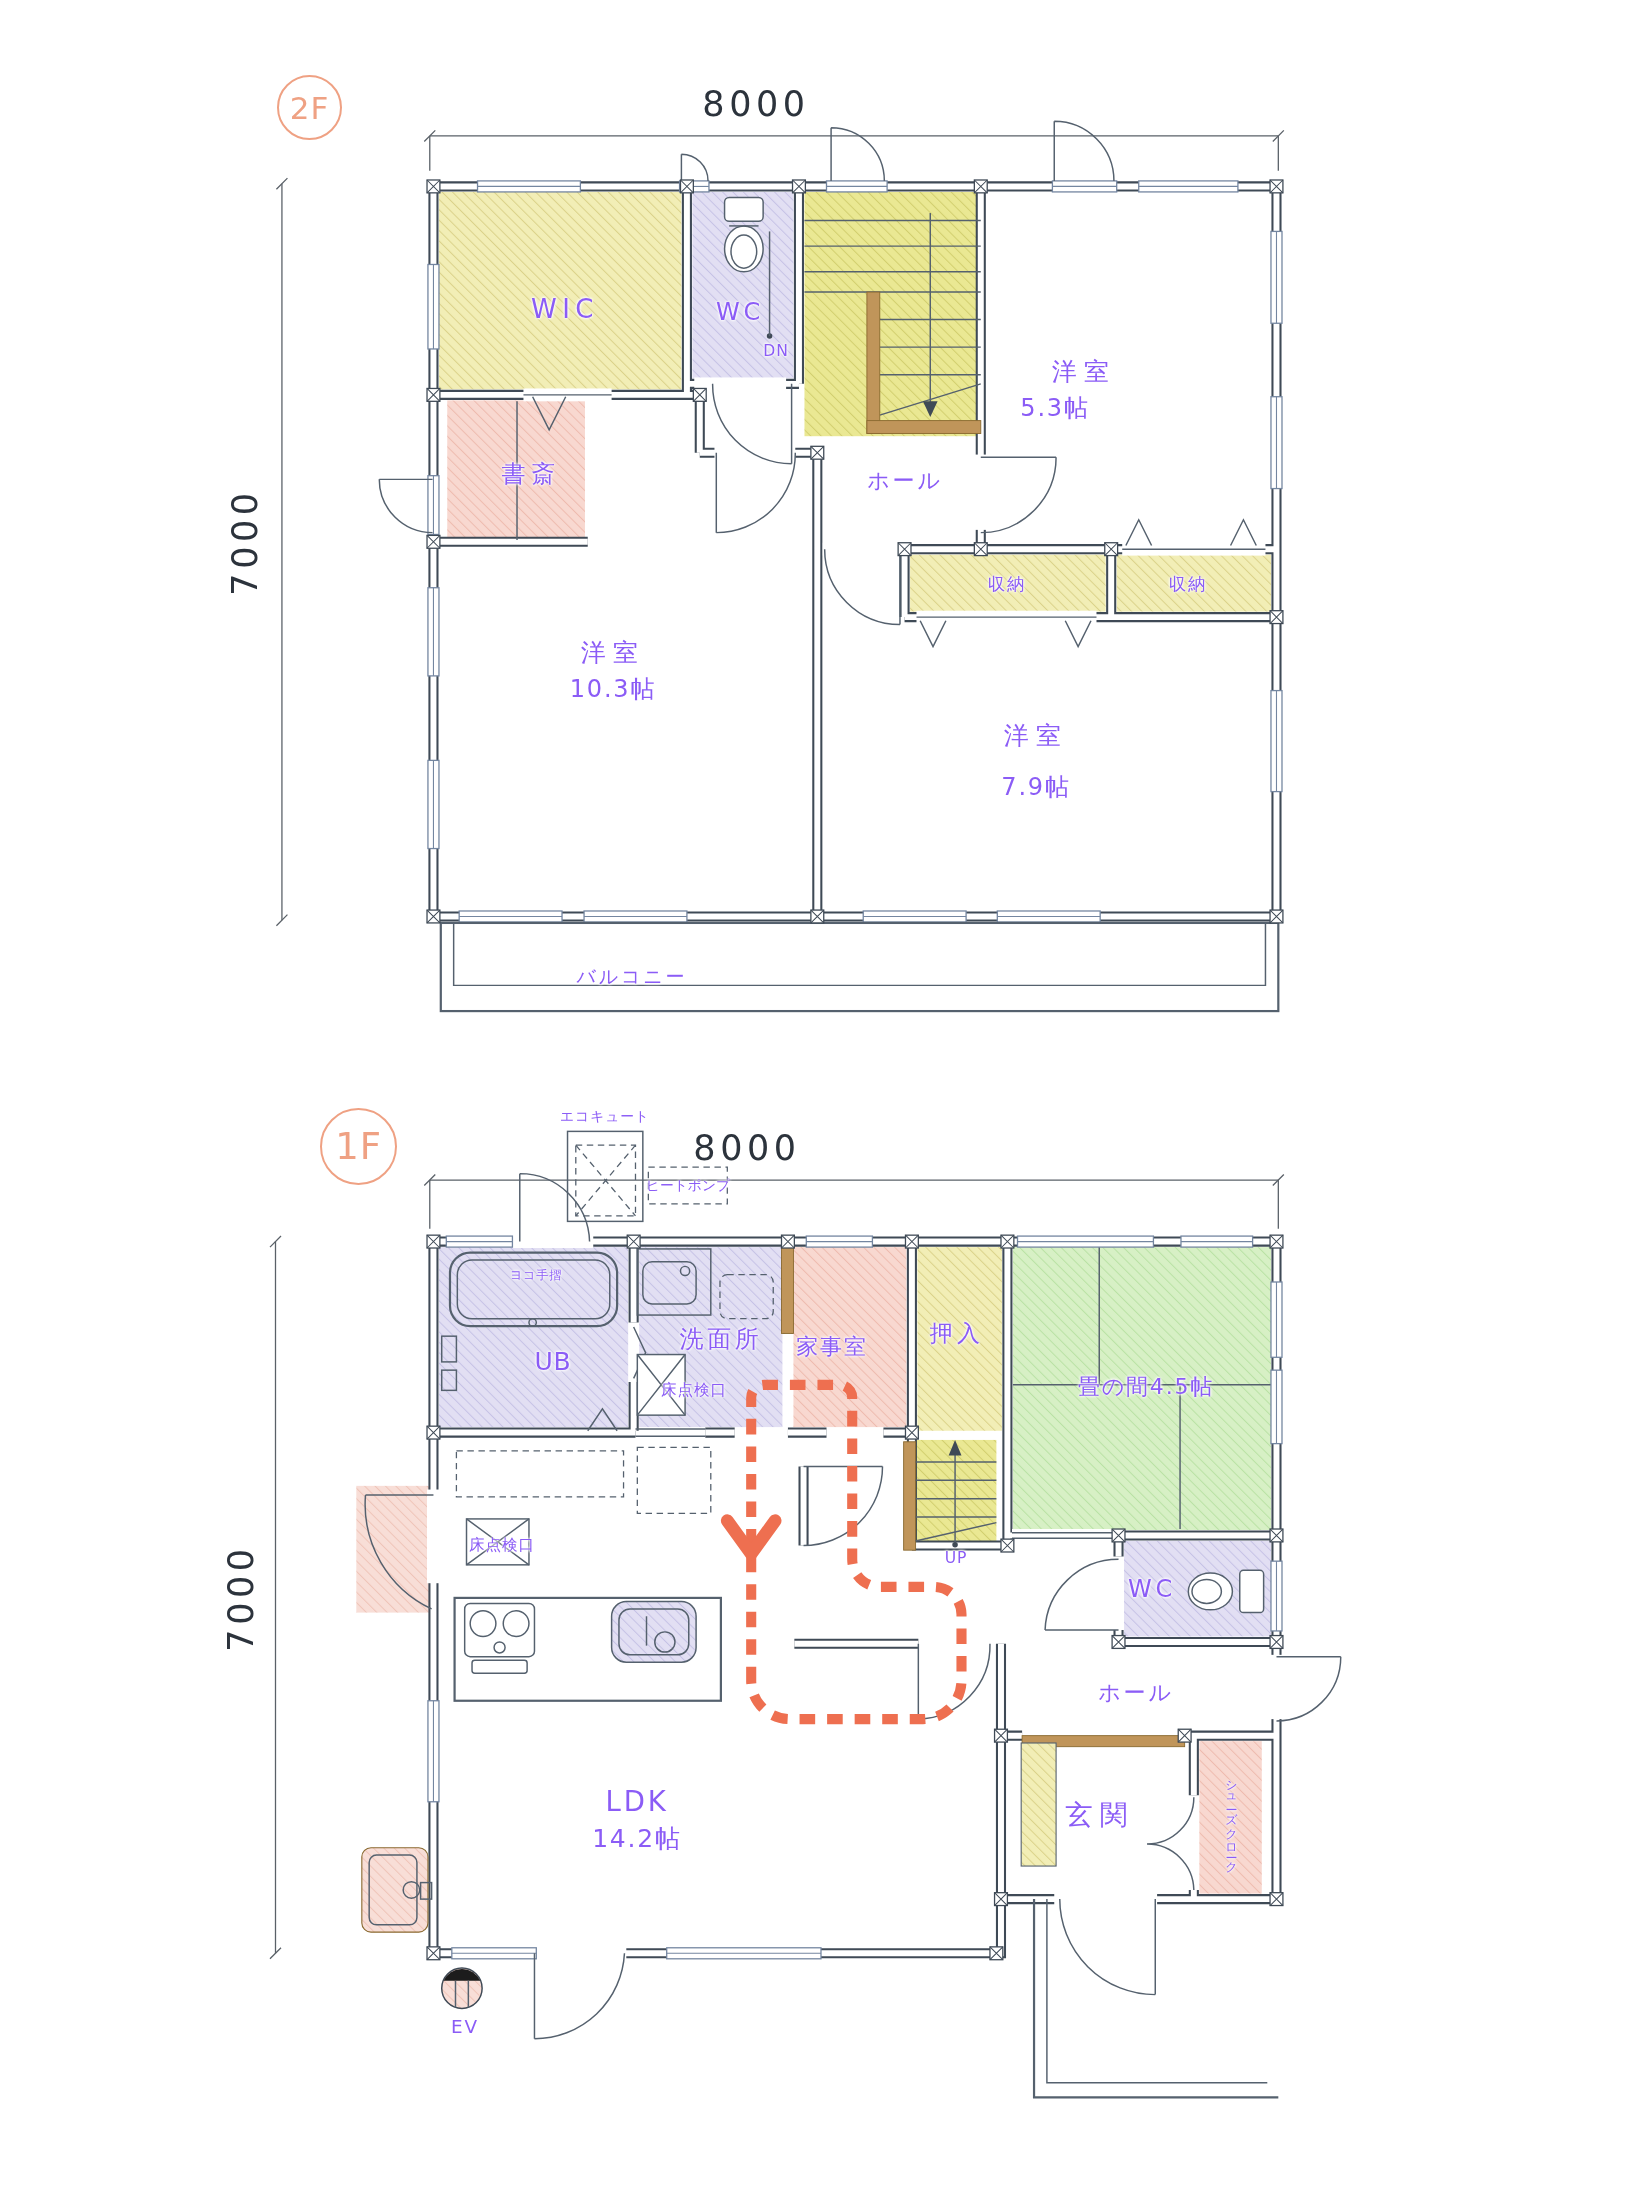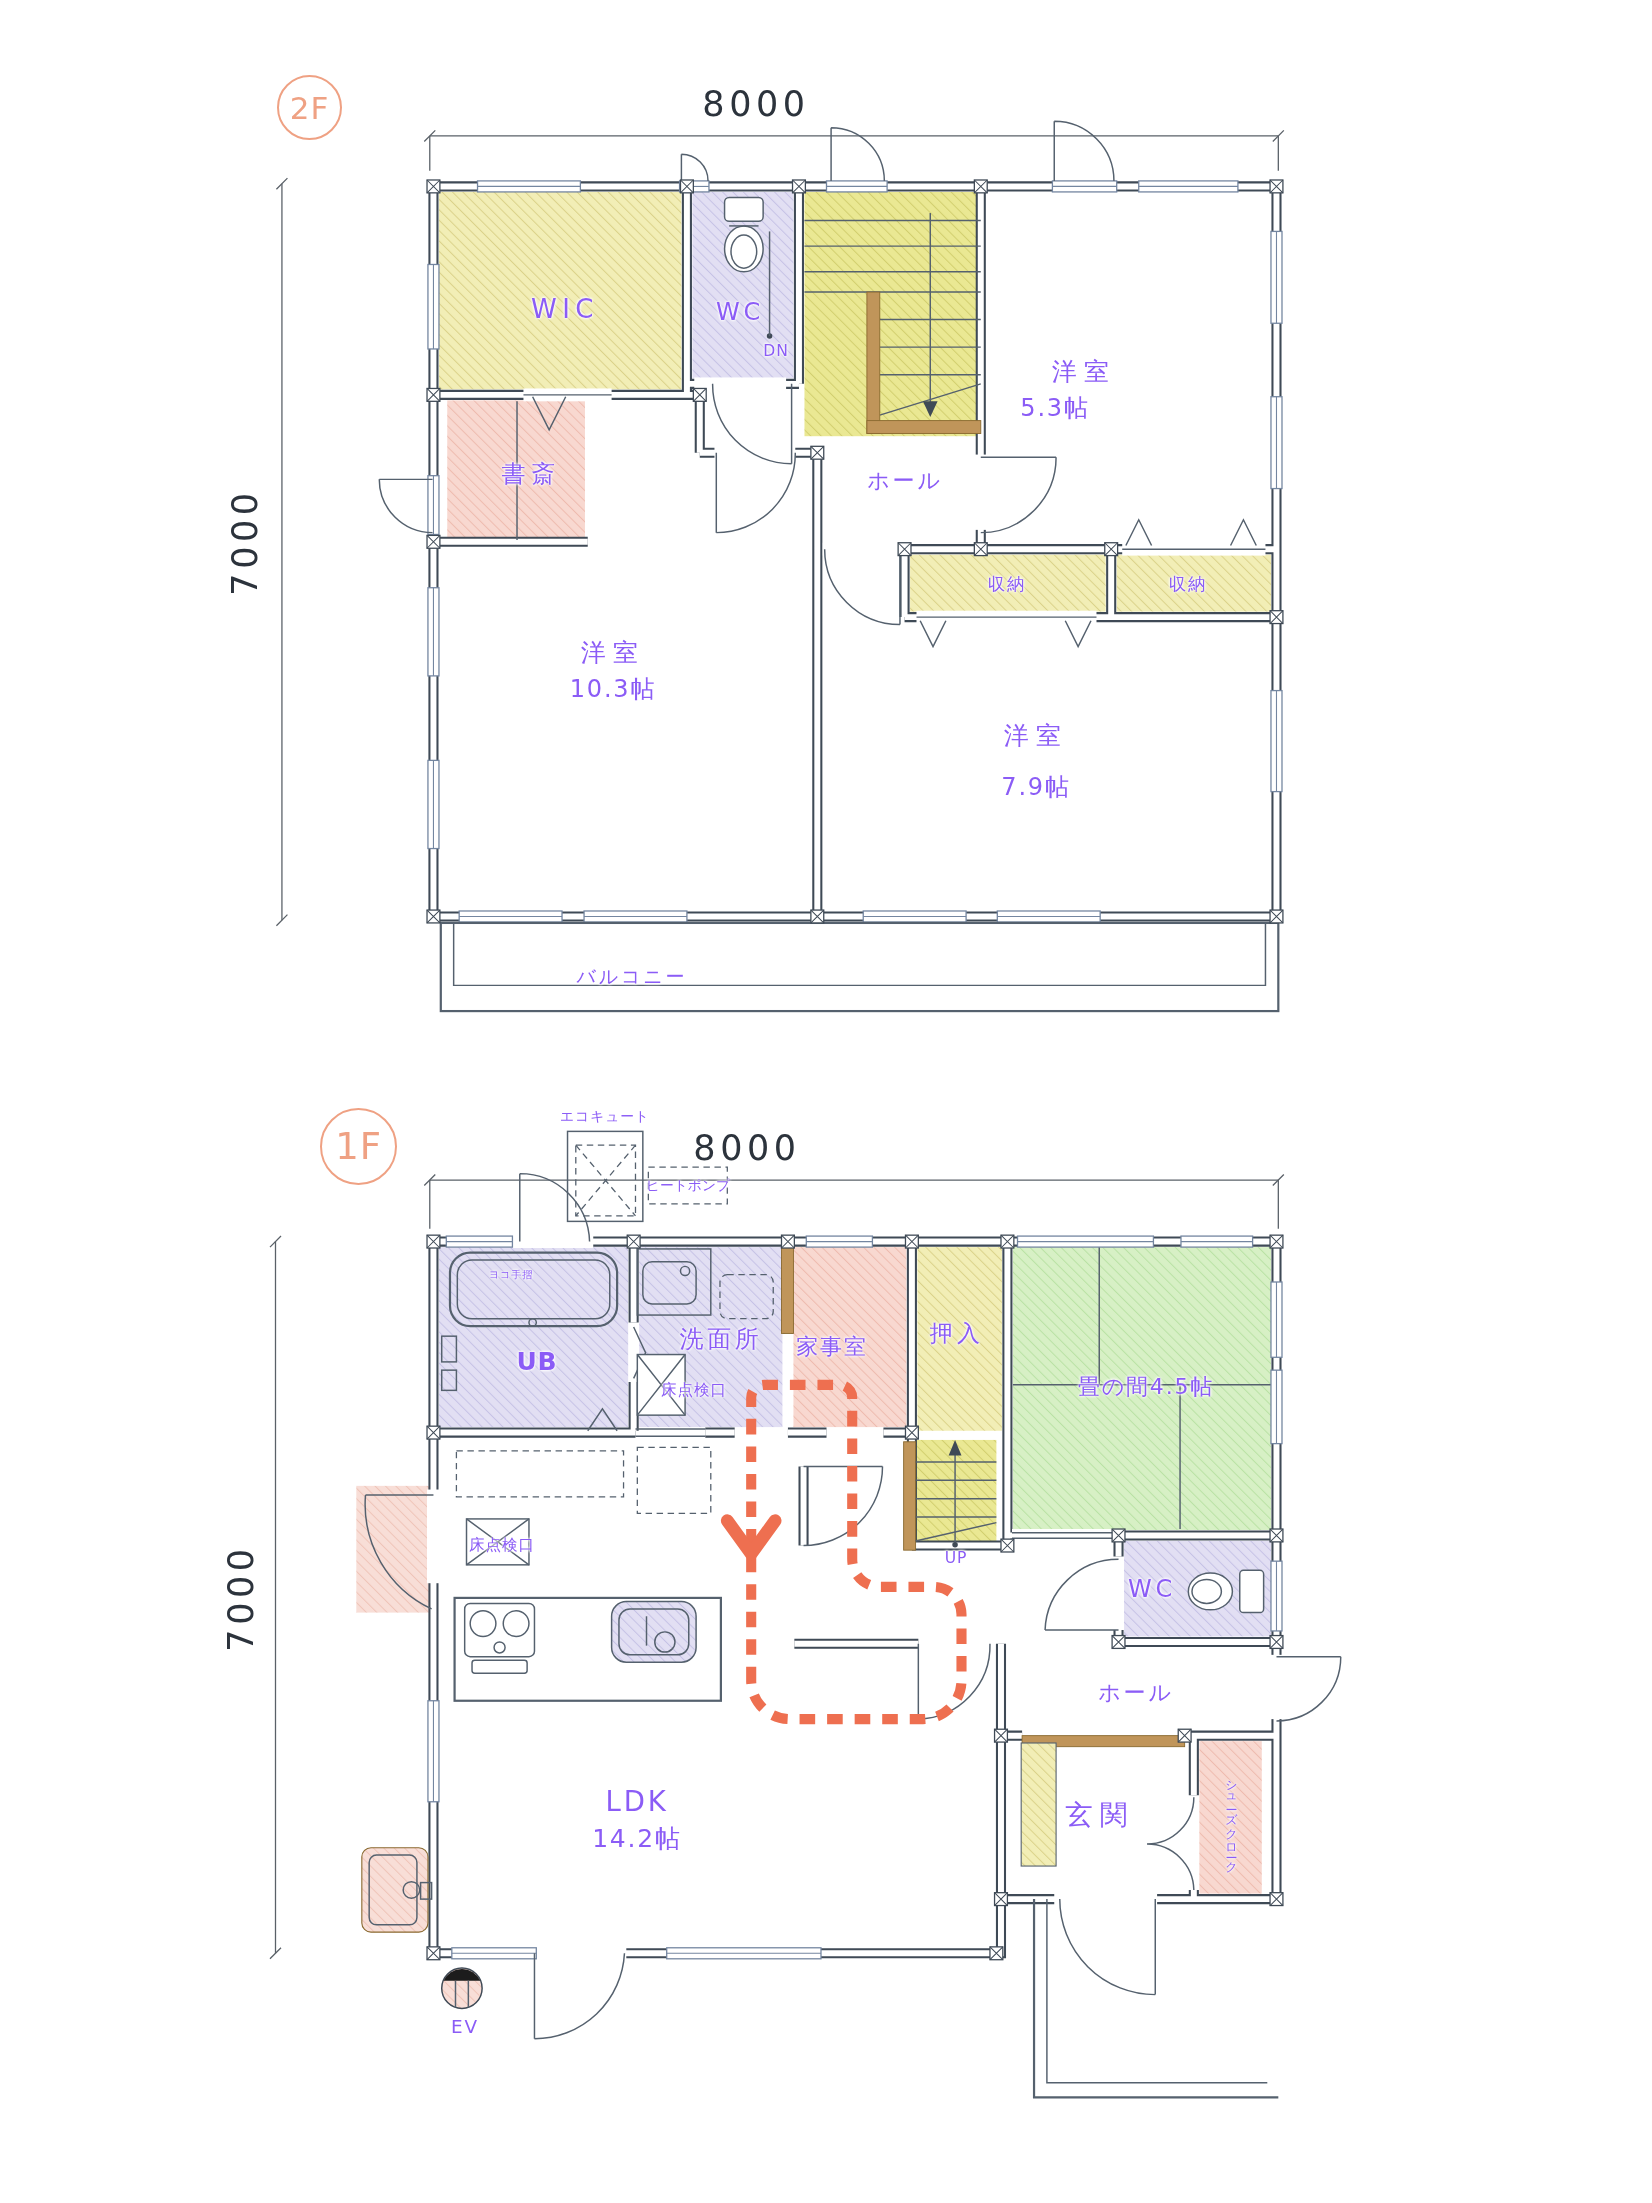--- a/index.html
+++ b/index.html
@@ -391,22 +391,22 @@
 <div class="lbl" style="left:1188px;top:584px;font-size:17.4px;letter-spacing:1.8px;">収納</div>
 <div class="lbl" style="left:1036px;top:735px;font-size:25px;letter-spacing:7.3px;">洋室</div>
 <div class="lbl" style="left:1036px;top:772px;font-size:24px;letter-spacing:1.8px;margin-top:15px;">7.9帖</div>
 <div class="lbl" style="left:632px;top:961px;font-size:19px;letter-spacing:2.8px;margin-top:16px;">バルコニー</div>
 
 <div class="badge" style="left:320px;top:1108px;width:73px;height:73px;font-size:37px;">1F</div>
 <div class="lbl" style="left:605px;top:1117px;font-size:13.8px;letter-spacing:0.9px;">エコキュート</div>
 <div class="lbl dimtxt" style="left:747px;top:1148px;font-size:35px;">8000</div>
 <div class="lbl" style="left:688px;top:1186px;font-size:13.8px;letter-spacing:0px;">ヒートポンプ</div>
 <div class="lbl dimtxt rot" style="left:241px;top:1598px;font-size:35px;">7000</div>
-<div class="lbl" style="left:511px;top:1275px;font-size:10px;letter-spacing:0.9px;">ヨコ手摺</div>
-<div class="lbl" style="left:537px;top:1361px;font-size:25px;letter-spacing:0.9px;font-weight:bold;">UB</div>
+<div class="lbl" style="left:536px;top:1275px;font-size:12px;letter-spacing:0.9px;">ヨコ手摺</div>
+<div class="lbl" style="left:553px;top:1361px;font-size:25px;letter-spacing:0.9px;">UB</div>
 <div class="lbl" style="left:711px;top:1339px;font-size:24px;letter-spacing:3.7px;margin-left:10px;">洗面所</div>
 <div class="lbl" style="left:694px;top:1390px;font-size:15.6px;letter-spacing:0.9px;">床点検口</div>
 <div class="lbl" style="left:832px;top:1347px;font-size:22px;letter-spacing:1.8px;font-family:Liberation Serif, serif;">家事室</div>
 <div class="lbl" style="left:957px;top:1333px;font-size:23px;letter-spacing:4.6px;">押入</div>
 <div class="lbl" style="left:1146px;top:1387px;font-size:22px;letter-spacing:1.8px;">畳の間4.5帖</div>
 <div class="lbl" style="left:956px;top:1558px;font-size:15.6px;letter-spacing:0.9px;">UP</div>
 <div class="lbl" style="left:1152px;top:1589px;font-size:24px;letter-spacing:3.7px;">WC</div>
 <div class="lbl" style="left:1136px;top:1693px;font-size:22px;">ホール</div>
 <div class="lbl" style="left:502px;top:1545px;font-size:15.6px;letter-spacing:0.9px;">床点検口</div>
 <div class="lbl" style="left:637px;top:1801px;font-size:27.5px;letter-spacing:2.8px;text-align:center;">LDK</div>

